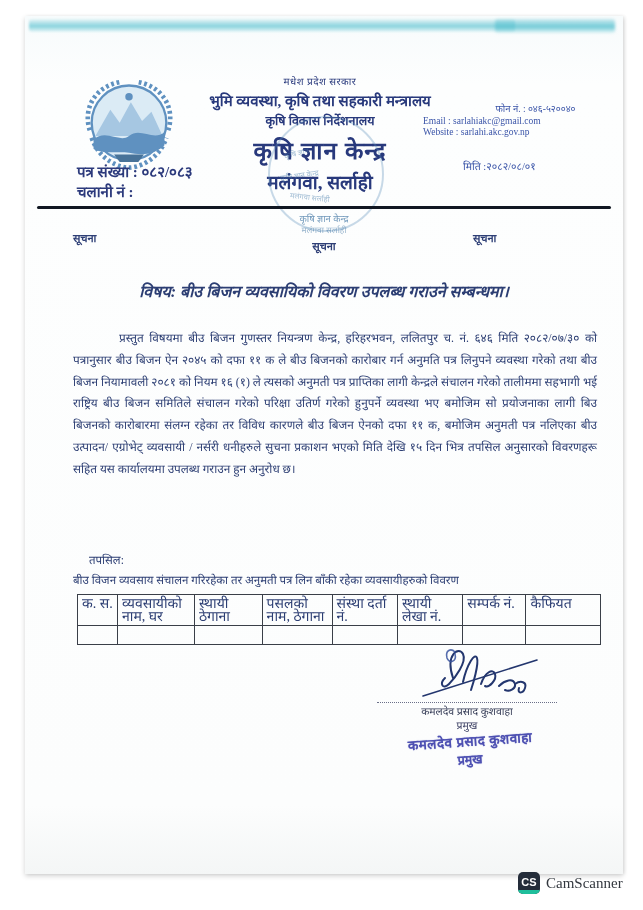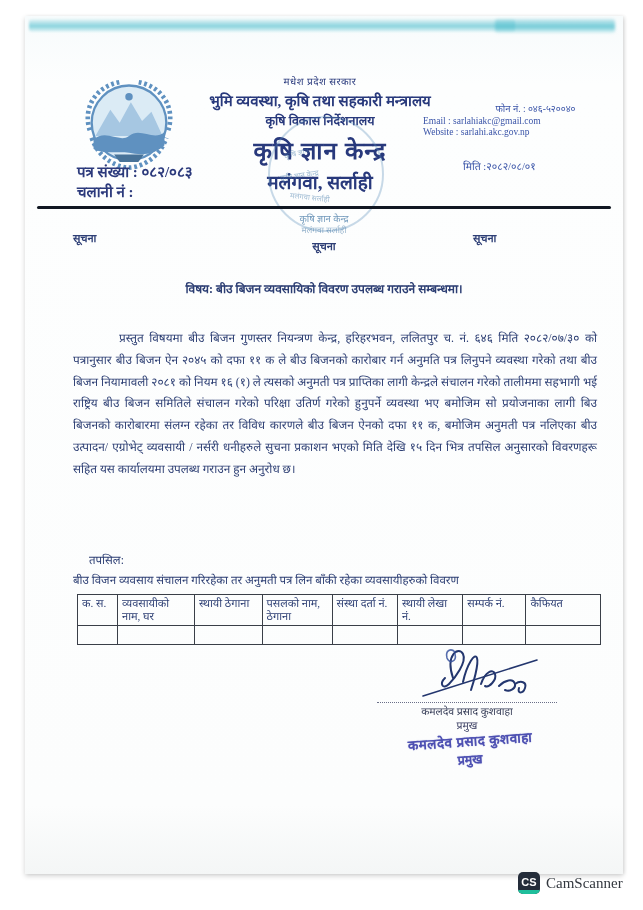--- a/index.html
+++ b/index.html
@@ -47,32 +47,32 @@
   .hstamp .s3{left:20px;top:74px;transform:rotate(6deg);}
   .understamp{position:absolute;left:0;width:598px;text-align:center;color:rgba(74,124,168,.78);}
   .understamp.u1{top:196px;font-size:9.5px;}
   .understamp.u2{top:208px;font-size:8.5px;opacity:.75;}
   
   .suchana{position:absolute;color:#2e3f76;font-size:11px;font-weight:bold;}
   .su-left{left:48px;top:214px;}
   .su-center{left:0;top:222px;width:598px;text-align:center;}
   .su-right{left:448px;top:214px;}
   
-  .subject{position:absolute;left:0;top:264px;width:598px;text-align:center;color:#2c3e73;font-size:12px;font-weight:bold;}
+  .subject{position:absolute;left:0;top:264px;width:598px;text-align:center;color:#2c3e73;font-size:16px;font-weight:bold;font-style:italic;}
   
   .body-par{
     position:absolute;left:48px;top:312px;width:524px;
     color:#2c3e73;font-size:11.8px;line-height:21.8px;text-align:justify;text-indent:46px;
   }
   
   .tapasil{position:absolute;left:64px;top:536px;color:#2c3e73;font-size:11.5px;font-weight:normal;}
   .tablecap{position:absolute;left:48px;top:556px;color:#2c3e73;font-size:11.5px;}
   table.detail{
     position:absolute;left:52px;top:578px;width:524px;border-collapse:collapse;
-    color:#2c3e73;font-size:11px;table-layout:fixed;
+    color:#2c3e73;font-size:14px;table-layout:fixed;
   }
   table.detail th,table.detail td{
     border:1px solid #3a3f48;padding:2px 4px;text-align:left;vertical-align:top;font-weight:normal;line-height:13px;
   }
   table.detail td{height:14px;}
   .c1{width:7%}.c2{width:15%}.c3{width:13%}.c4{width:13.5%}.c5{width:12.5%}.c6{width:12.5%}.c7{width:12%}.c8{width:14.5%}
   
   .sig-svg{position:absolute;left:390px;top:628px;width:130px;height:66px;}
   .sig-name{
     position:absolute;left:352px;top:686px;width:180px;text-align:center;

